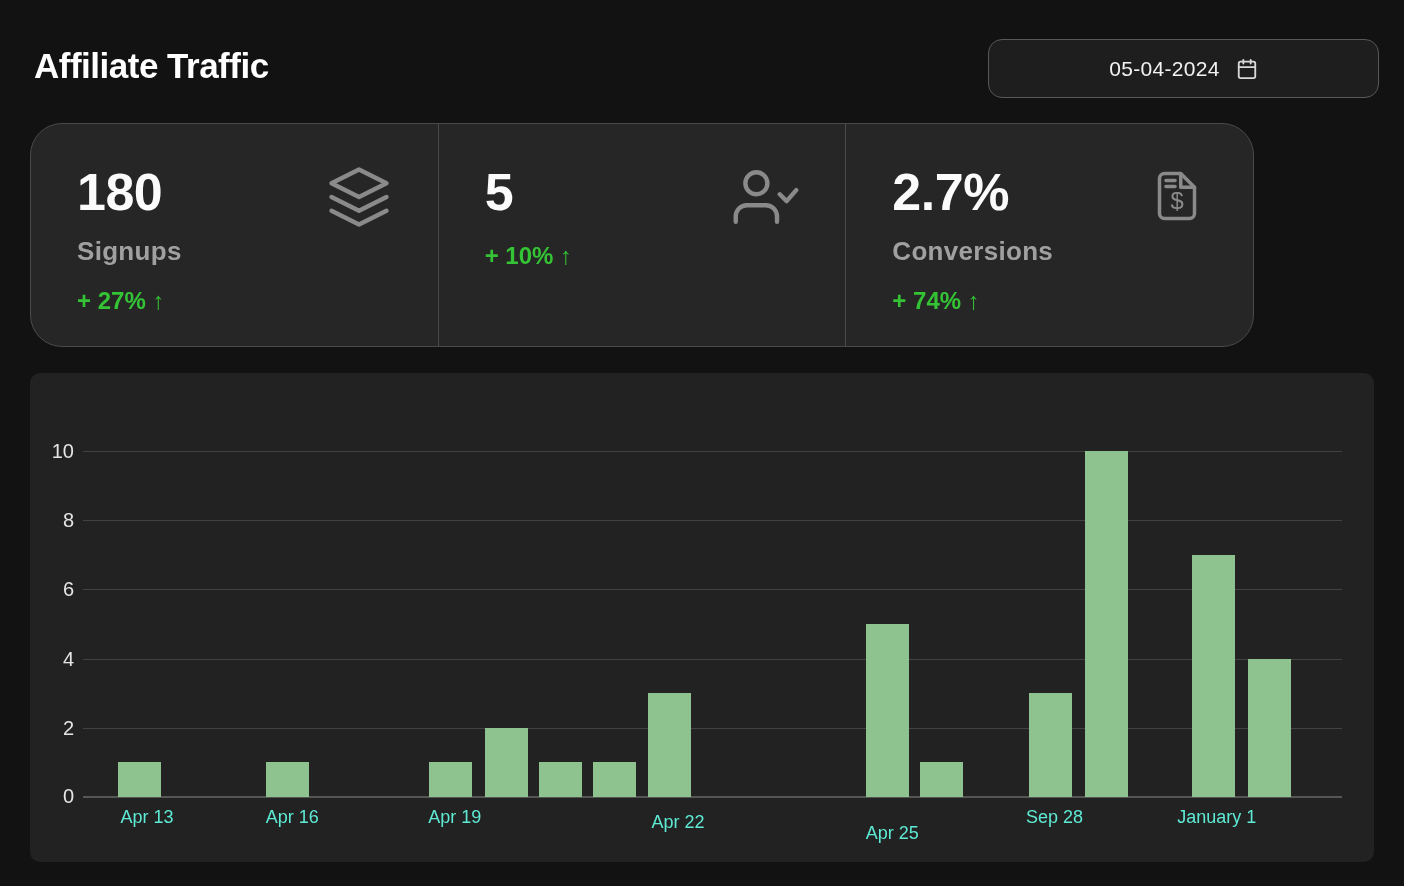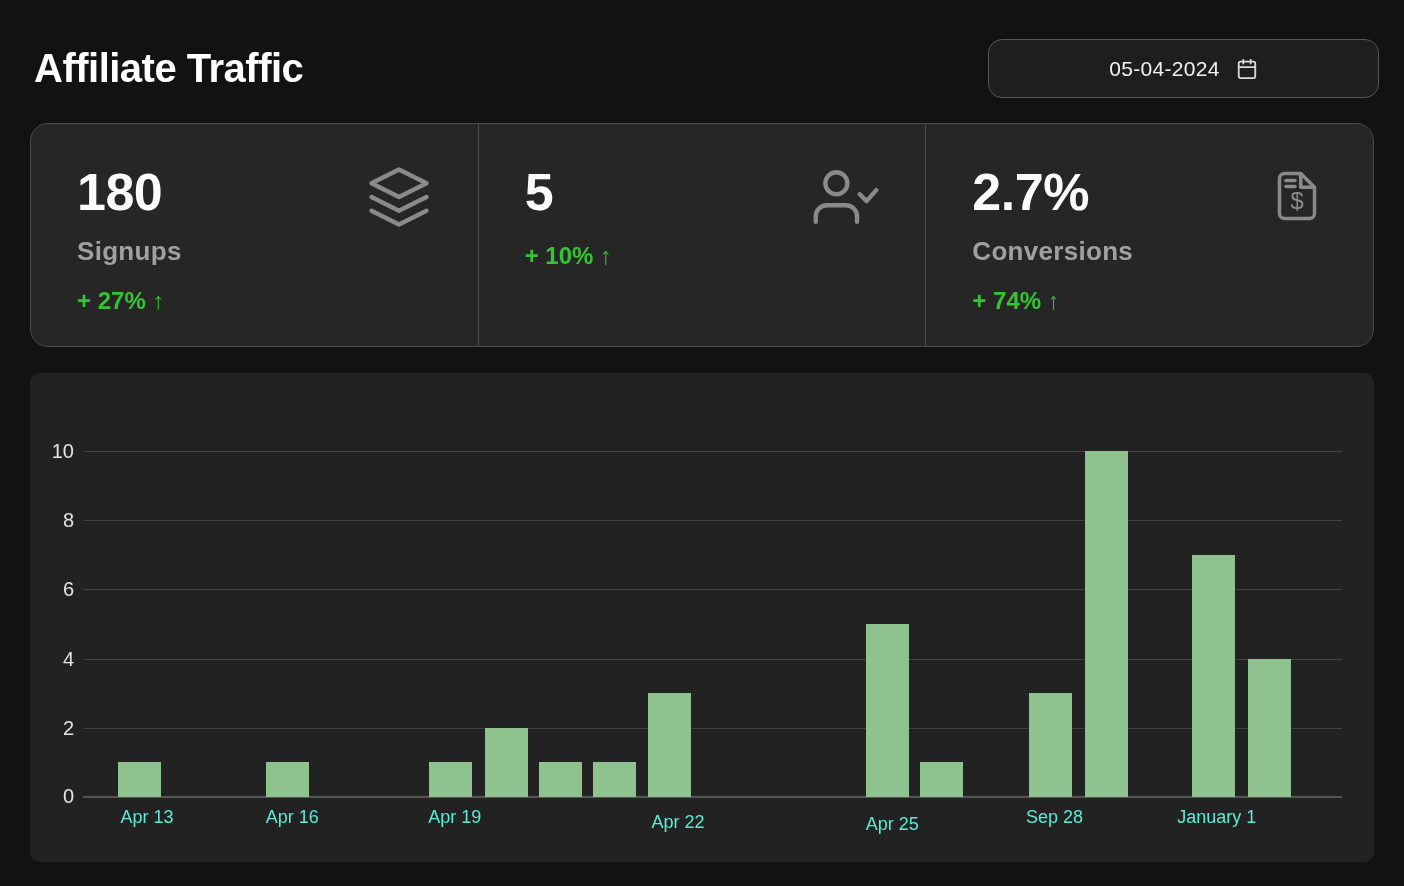--- a/index.html
+++ b/index.html
@@ -7,21 +7,21 @@
   body {
     background: #121212;
     font-family: "Liberation Sans", "DejaVu Sans", sans-serif;
     position: relative;
     overflow: hidden;
   }
 
   
   .page-title {
     position: absolute; left: 34px; top: 46px;
-    font-size: 40px; font-weight: 800; color: #ffffff;
+    font-size: 35px; font-weight: 800; color: #ffffff;
     letter-spacing: -0.5px;
   }
   .date-range {
     position: absolute; left: 988px; top: 39px;
     width: 391px; height: 59px;
     background: #1e1e1e;
     border: 1.5px solid #585858;
     border-radius: 14px;
     display: flex; align-items: stretch;
   }
@@ -29,24 +29,24 @@
     flex: 1; display: flex; align-items: center; justify-content: center;
     gap: 16px; cursor: pointer;
   }
   .date-seg + .date-seg { border-left: 1px solid #585858; }
   .date-text { font-size: 21px; color: #f2f2f2; font-weight: 500; letter-spacing: 0.3px; }
   .cal-icon { width: 22px; height: 22px; stroke: #d9d9d9; }
 
   
   .stats {
     position: absolute; left: 30px; top: 123px;
-    width: 1344px; height: 224px;
+    width: 1224px; height: 224px;
     background: #262626;
     border: 1px solid #4a4a4a;
-    border-radius: 18px;
+    border-radius: 32px;
     display: flex;
   }
   .card { flex: 1; position: relative; padding: 38px 46px; }
   .card + .card { border-left: 1px solid #4a4a4a; }
   .stat-value {
     font-size: 52px; font-weight: 700; color: #fbfbfb; letter-spacing: -0.5px;
   }
   .stat-label {
     margin-top: 14px; font-size: 26px; font-weight: 700; color: #a0a0a0;
     letter-spacing: 0.3px;
@@ -174,17 +174,17 @@
       <div class="bar" style="width: 43px; left: calc(63.88% - 21.5px); height: 173px; background: rgb(142, 194, 143);"></div>
       <div class="bar" style="width: 43px; left: calc(68.18% - 21.5px); height: 34.6px; background: rgb(142, 194, 143);"></div>
       <div class="bar" style="width: 43px; left: calc(76.85% - 21.5px); height: 103.8px; background: rgb(142, 194, 143);"></div>
       <div class="bar" style="width: 43px; left: calc(81.3% - 21.5px); height: 346px; background: rgb(142, 194, 143);"></div>
       <div class="bar" style="width: 43px; left: calc(89.82% - 21.5px); height: 242.2px; background: rgb(142, 194, 143);"></div>
       <div class="bar" style="width: 43px; left: calc(94.27% - 21.5px); height: 138.4px; background: rgb(142, 194, 143);"></div>
       <span class="x-tick" style="left: 5.09%; margin-top: 0px;">Apr 13</span>
       <span class="x-tick" style="left: 16.63%; margin-top: 0px;">Apr 16</span>
       <span class="x-tick" style="left: 29.52%; margin-top: 0px;">Apr 19</span>
       <span class="x-tick" style="left: 47.26%; margin-top: 5px;">Apr 22</span>
-      <span class="x-tick" style="left: 64.28%; margin-top: 7px;">Apr 25</span>
+      <span class="x-tick" style="left: 64.28%; margin-top: 16px;">Apr 25</span>
       <span class="x-tick" style="left: 77.17%; margin-top: 0px;">Sep 28</span>
       <span class="x-tick" style="left: 90.06%; margin-top: 0px;">January 1</span>
     </div>
 </div>
 
 </body></html>

